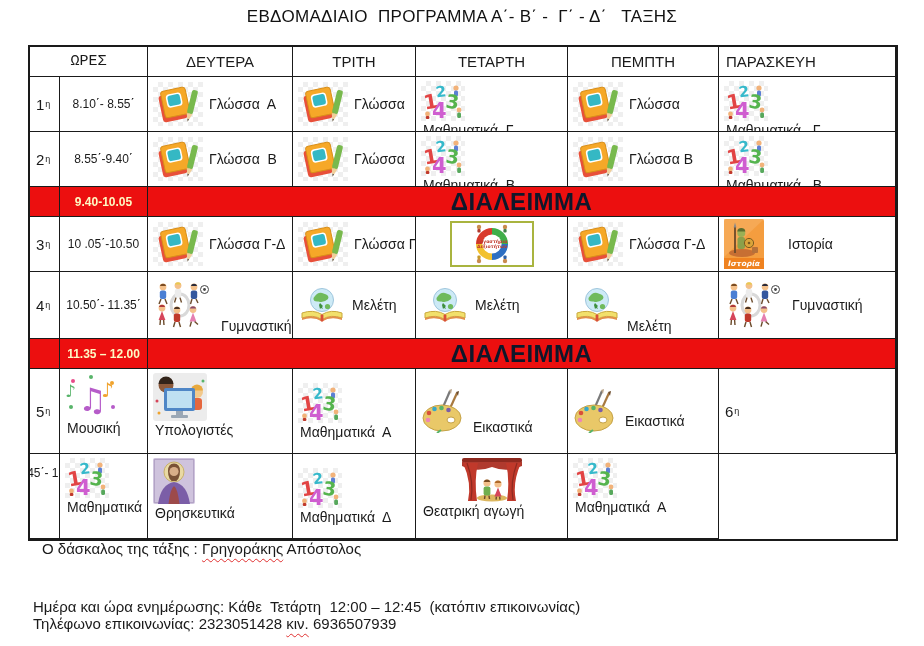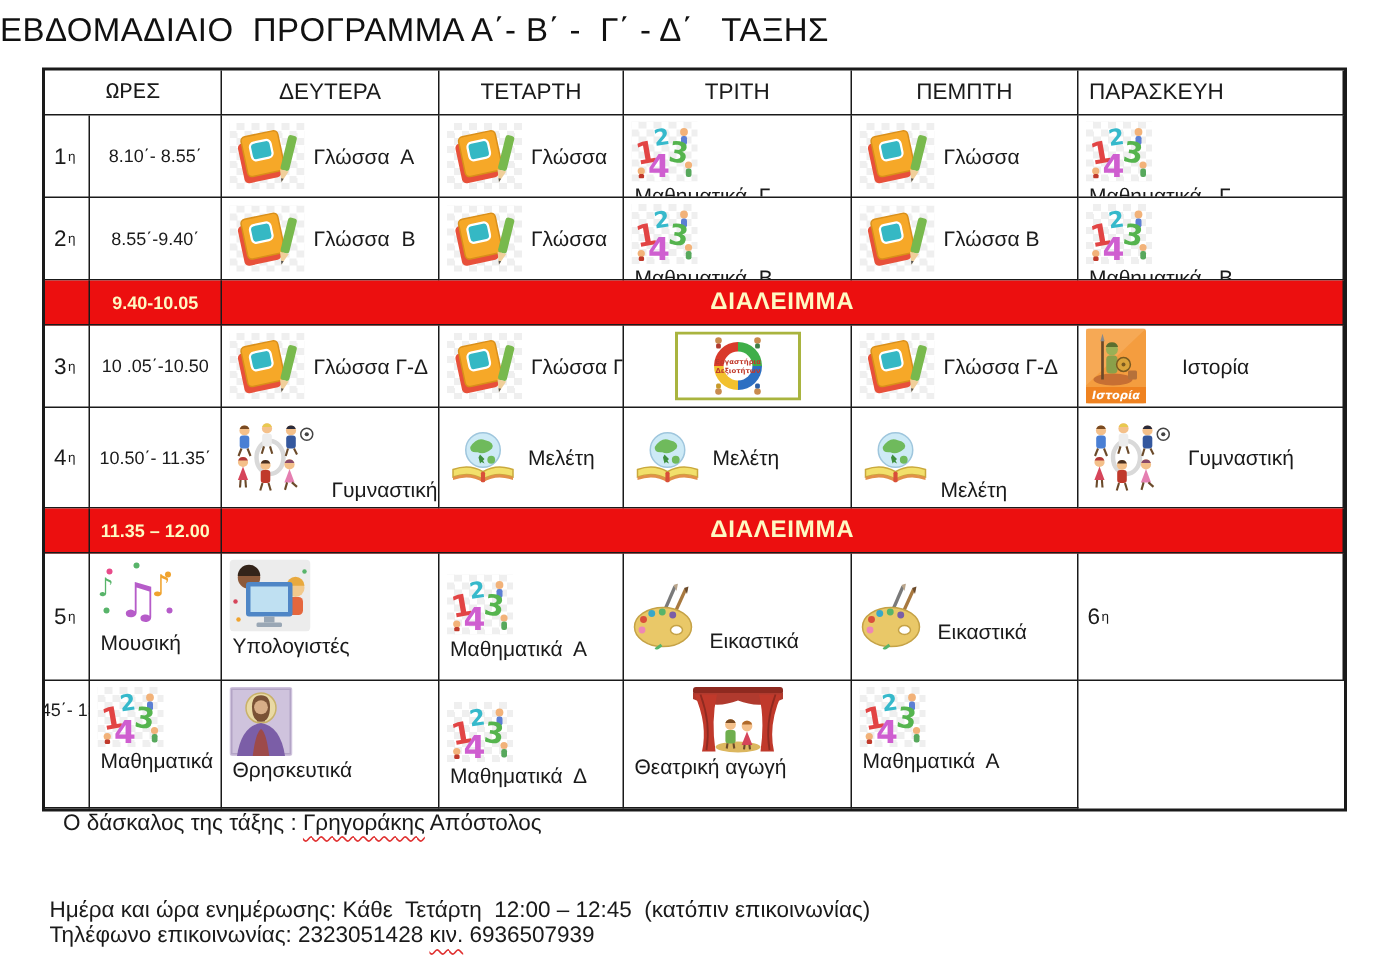--- a/index.html
+++ b/index.html
@@ -2,43 +2,43 @@
 <html><head>
 <meta charset="utf-8">
 <style>
   html,body{margin:0;padding:0;}
   body{
     width:924px;height:646px;position:relative;background:#ffffff;
     font-family:"Liberation Sans","DejaVu Sans",sans-serif;color:#1a1a1a;
     overflow:hidden;
   }
   .title{
-    position:absolute;top:7px;left:0;width:100%;text-align:left;
-    font-size:22px;letter-spacing:.3px;color:#111;white-space:pre;
+    position:absolute;top:7px;left:0;width:100%;text-align:center;
+    font-size:17px;letter-spacing:.3px;color:#111;white-space:pre;
   }
   
   .sched{
     position:absolute;left:28px;top:45px;
     display:grid;
     grid-template-columns:30px 88px 145px 123px 152px 151px 177px;
     grid-template-rows:30px 55px 55px 30px 55px 67px 30px 85px 85px;
     border:2px solid #1a1a1a;
     background:#fff;
   }
   .c{border-right:1px solid #1a1a1a;border-bottom:1px solid #1a1a1a;box-sizing:border-box;overflow:hidden;}
   .hdr{display:flex;align-items:center;justify-content:center;font-size:15px;}
   .hdr.corner{grid-column:1 / span 2;font-family:Liberation Mono, monospace;}
   .hdr.leftal{justify-content:flex-start;padding-left:7px;}
   .pcell{display:flex;align-items:center;padding-left:6px;font-size:15px;}
   .pcell sup{font-size:9px;margin-left:1px;}
   .tcell{display:flex;align-items:center;justify-content:center;font-size:12px;white-space:pre;}
   .brk{background:#ec0f0f;}
   .brk.tcell{color:#fef9c3;font-weight:600;}
   .brkmain{grid-column:3 / span 5;display:flex;align-items:center;justify-content:center;
-    font-size:16px;font-weight:bold;color:#fef9c3;letter-spacing:.5px;}
+    font-size:24px;font-weight:bold;color:#0f172a;letter-spacing:.5px;}
   
   .cell{display:flex;padding:4px 5px;gap:6px;font-size:14px;}
   .lay-row{flex-direction:row;align-items:center;}
   .lay-col{flex-direction:column;align-items:flex-start;gap:1px;}
   .lay-col .lbl{margin-left:2px;}
   .lay-center{align-items:center;justify-content:center;}
   .lbl{white-space:pre;}
   .icon{display:inline-flex;flex:none;}
   .icon svg{display:block;}
   .checker{
@@ -58,22 +58,22 @@
 </style>
 </head>
 <body>
 
 <div class="title">ΕΒΔΟΜΑΔΙΑΙΟ  ΠΡΟΓΡΑΜΜΑ Α΄- Β΄ -  Γ΄ - Δ΄   ΤΑΞΗΣ</div>
 
 <div class="sched">
 
   <div class="c hdr corner">ΩΡΕΣ</div>
   <div class="c hdr">ΔΕΥΤΕΡΑ</div>
+  <div class="c hdr">ΤΡΙΤΗ</div>
   <div class="c hdr">ΤΕΤΑΡΤΗ</div>
-  <div class="c hdr">ΤΡΙΤΗ</div>
   <div class="c hdr">ΠΕΜΠΤΗ</div>
   <div class="c hdr leftal">ΠΑΡΑΣΚΕΥΗ</div>
 
   <div class="c pcell">
       <span>1</span>
       <sup>η</sup>
     </div>
   <div class="c tcell">8.10΄- 8.55΄</div>
   <div class="c cell lay-row">
       <span class="icon checker">

